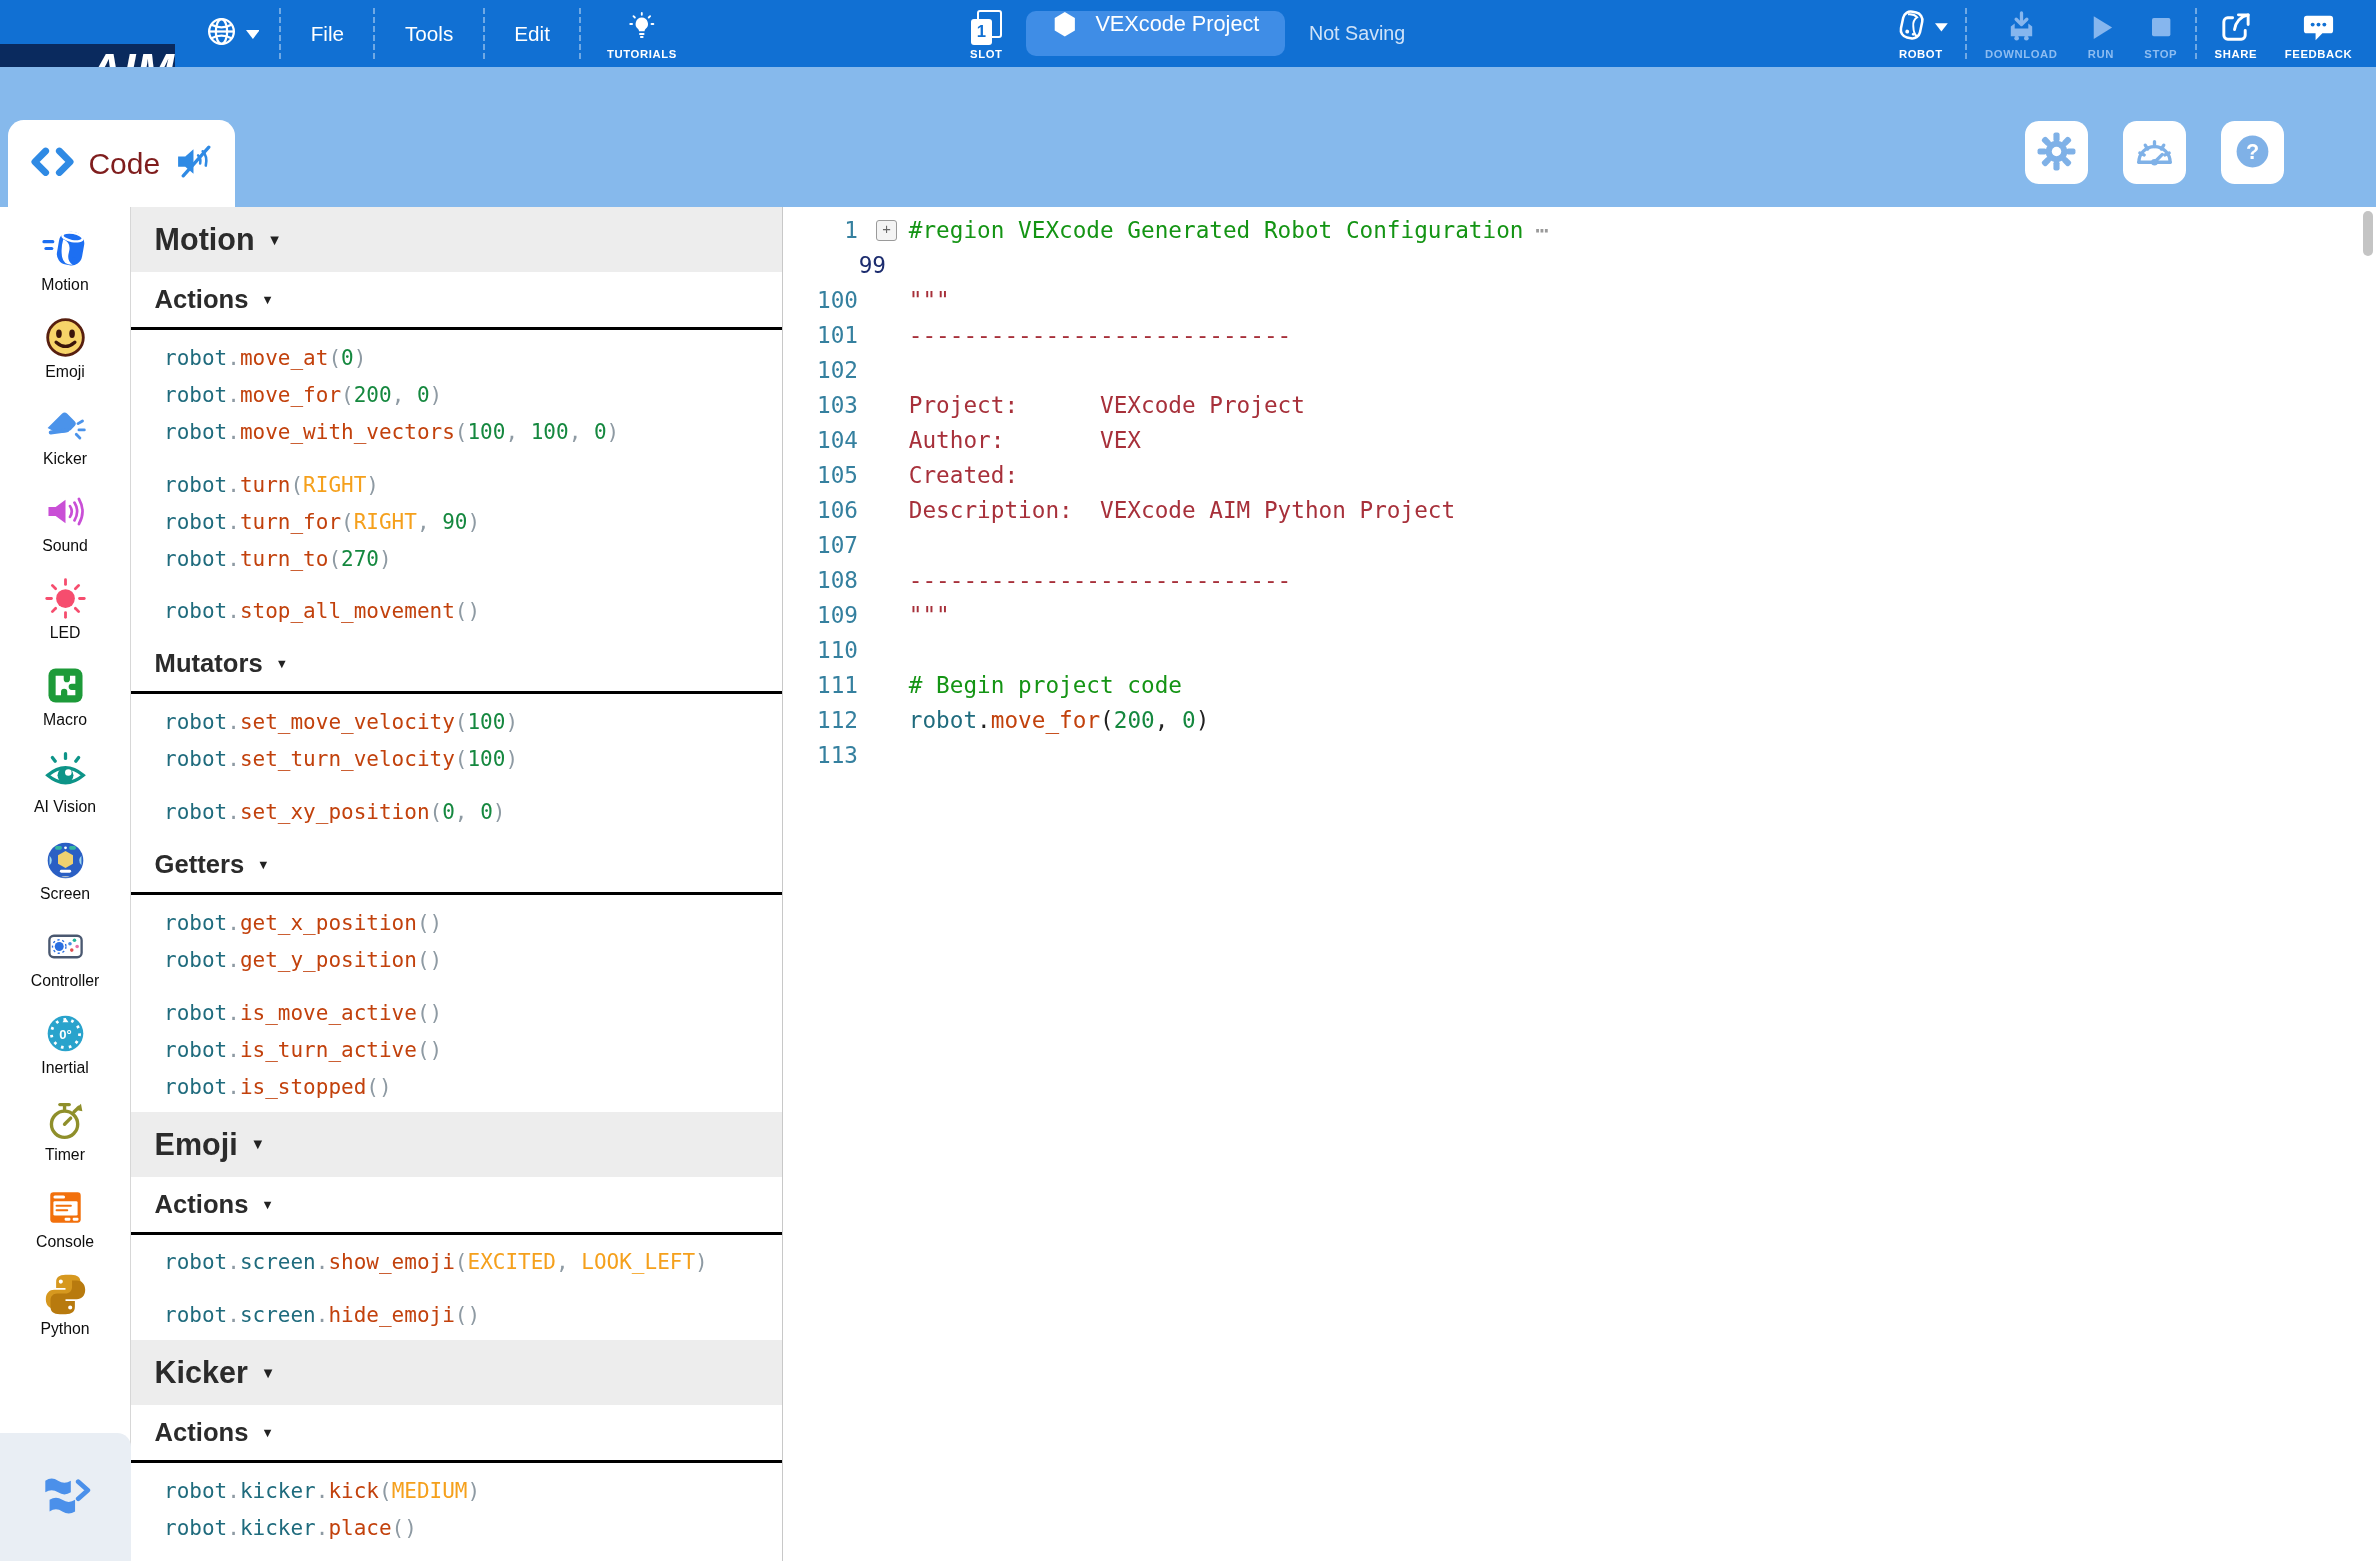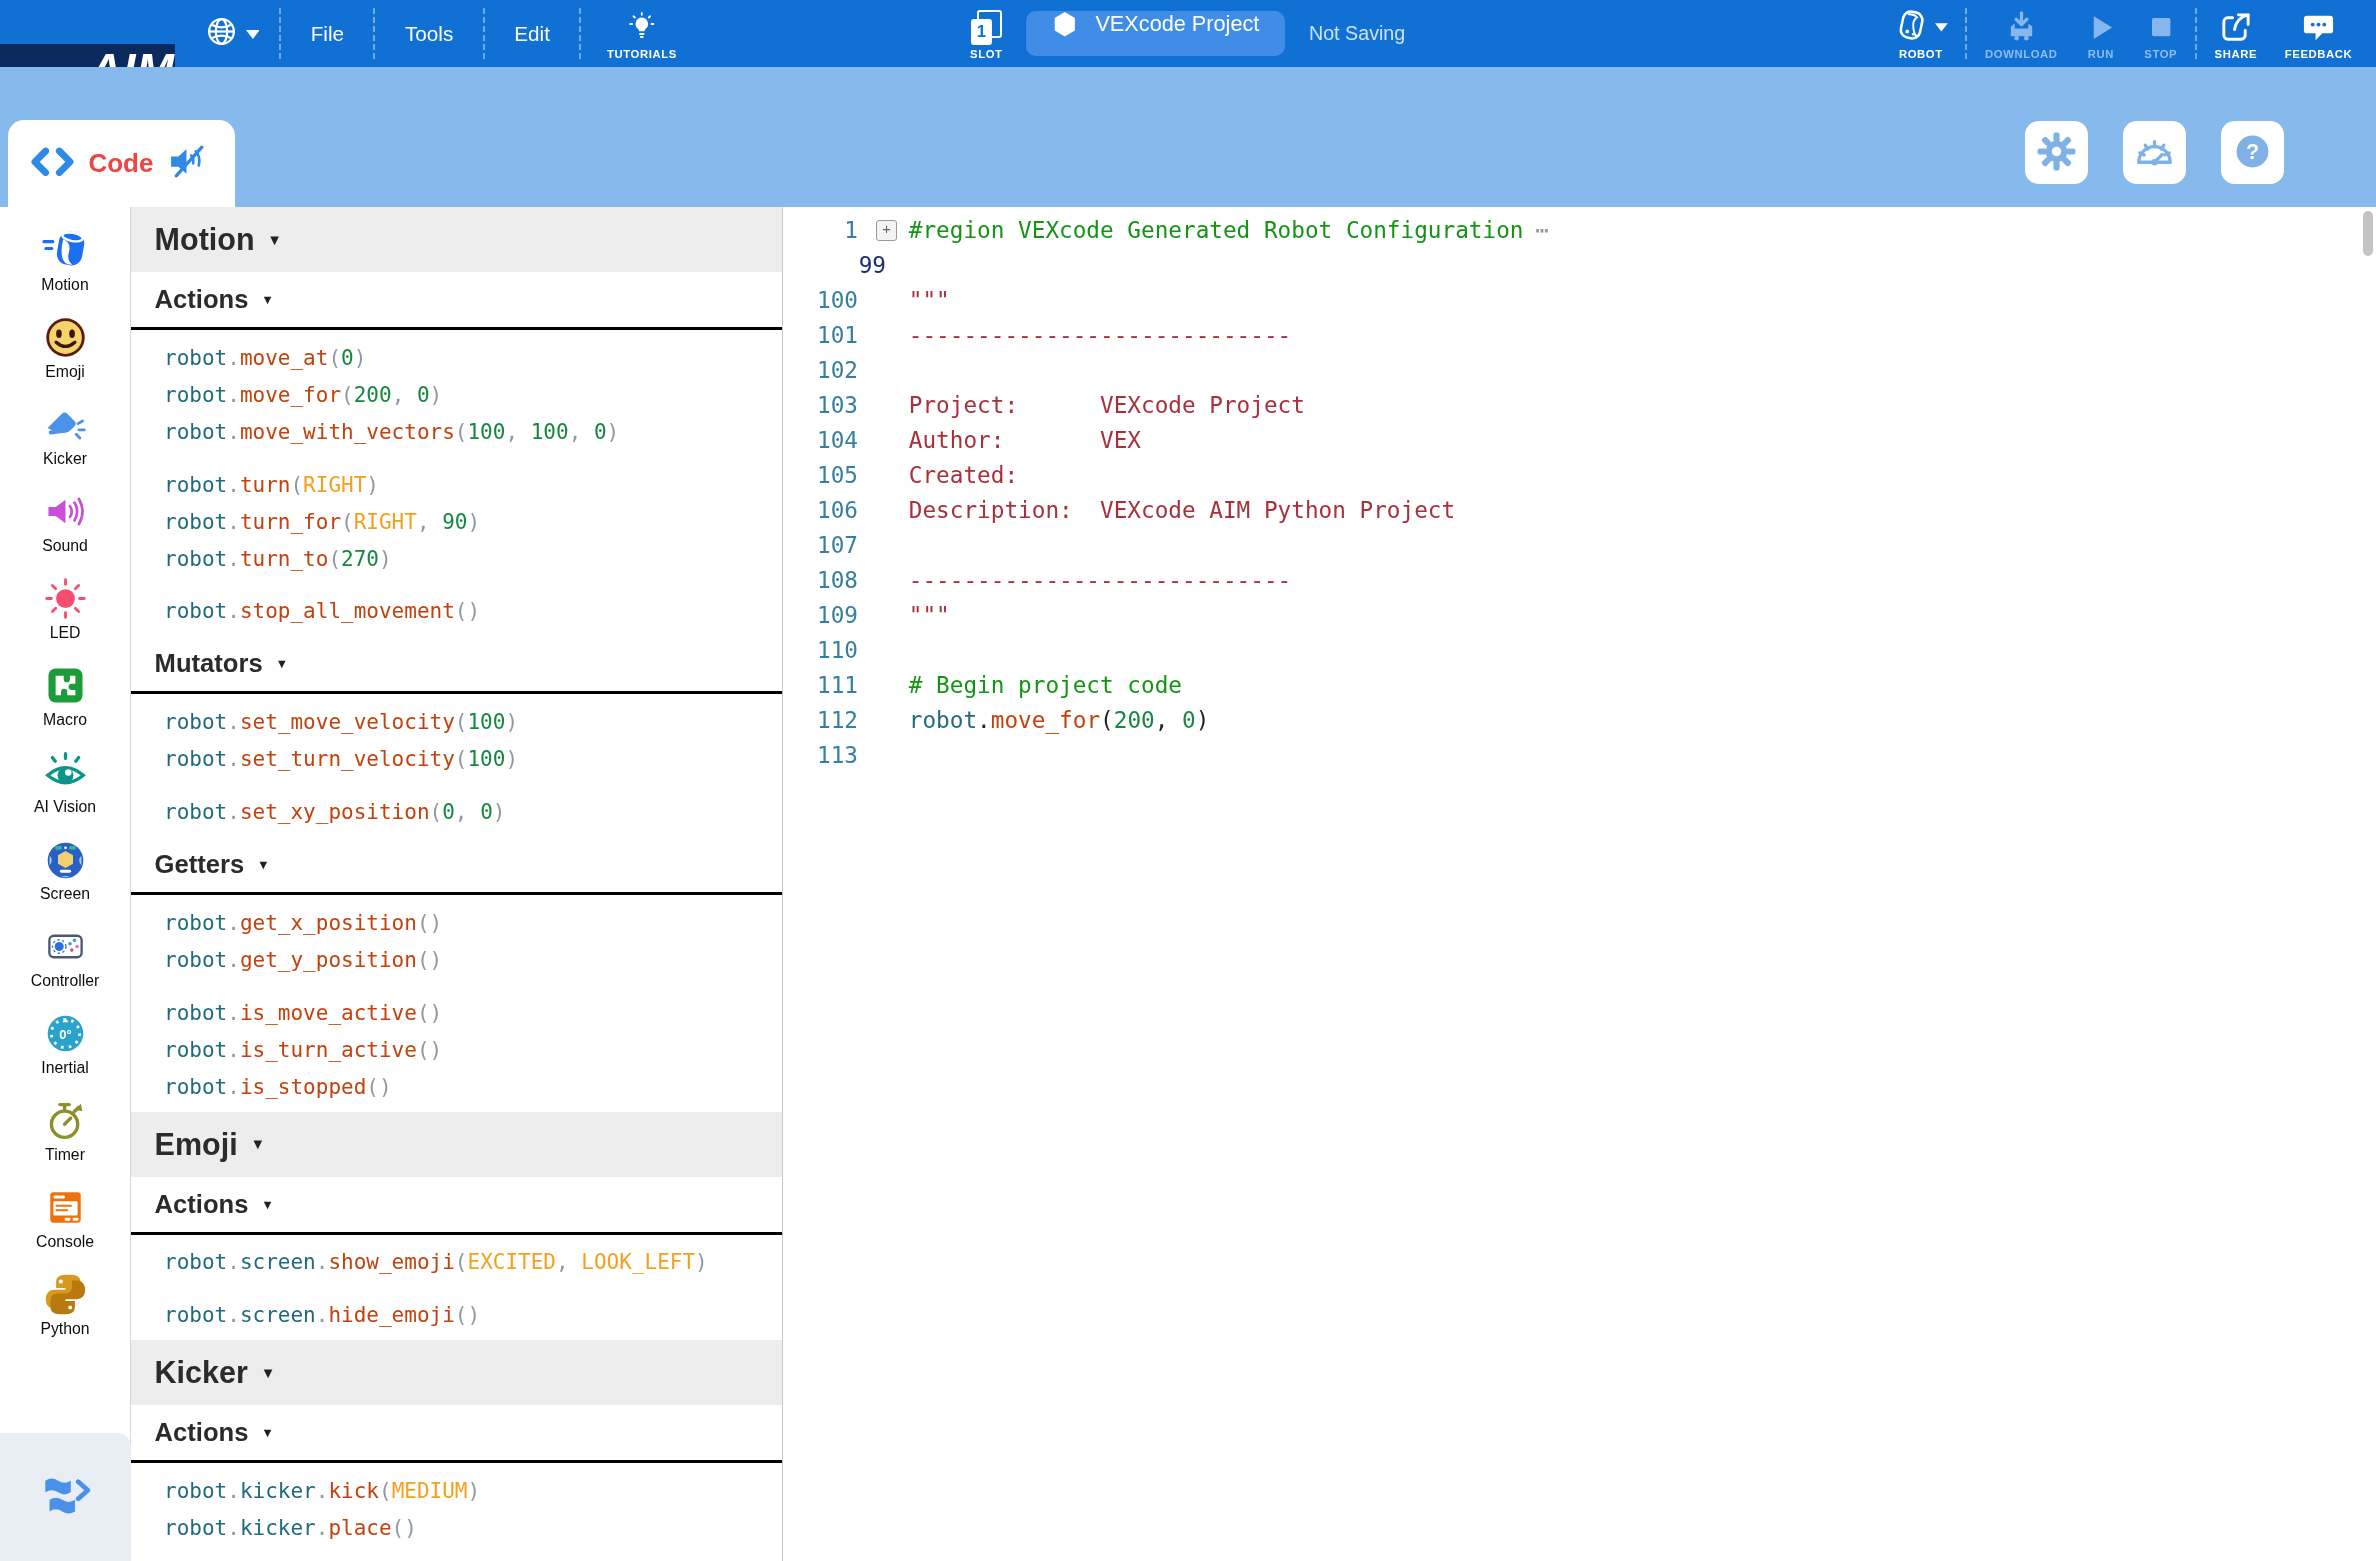--- a/index.html
+++ b/index.html
@@ -31,21 +31,21 @@
   .project-chip span.pname{color:#fff;font-size:21.7px;font-weight:500;}
   .save-status{color:#cfe2f8;font-size:19.7px;}
   .tb-right{position:absolute;right:9.9px;top:0;height:67px;display:flex;align-items:center;}
   .tb-right .tb-item{padding:0 13.8px;}
 
   
   .tabbar{position:absolute;left:0;top:67px;width:2376px;height:140px;background:#86b9ec;}
   .code-tab{position:absolute;left:7.9px;bottom:0;height:87px;width:227px;background:#fff;
             border-radius:15.8px 15.8px 0 0;display:flex;align-items:center;gap:13.8px;
             padding:0 21.7px;box-sizing:border-box;cursor:pointer;}
-  .code-tab .tab-text{color:#ef4444;font-size:26px;font-weight:700;}
+  .code-tab .tab-text{color:#7f1d1d;font-size:30px;font-weight:400;}
   .tab-btns{position:absolute;right:92px;top:54px;display:flex;gap:35px;}
   .sq-btn{width:63px;height:63px;background:#fff;border:none;border-radius:13.8px;cursor:pointer;
           display:flex;align-items:center;justify-content:center;padding:0;}
 
   
   .sidebar{position:absolute;left:0;top:207px;width:131px;height:1354px;background:#fff;
            border-right:1px solid #d7d7d7;box-sizing:border-box;}
   .sb-items{padding-top:9.9px;}
   .sb-item{height:87px;display:flex;flex-direction:column;align-items:center;justify-content:center;cursor:pointer;}
   .sb-icon{height:47px;display:flex;align-items:center;justify-content:center;}

